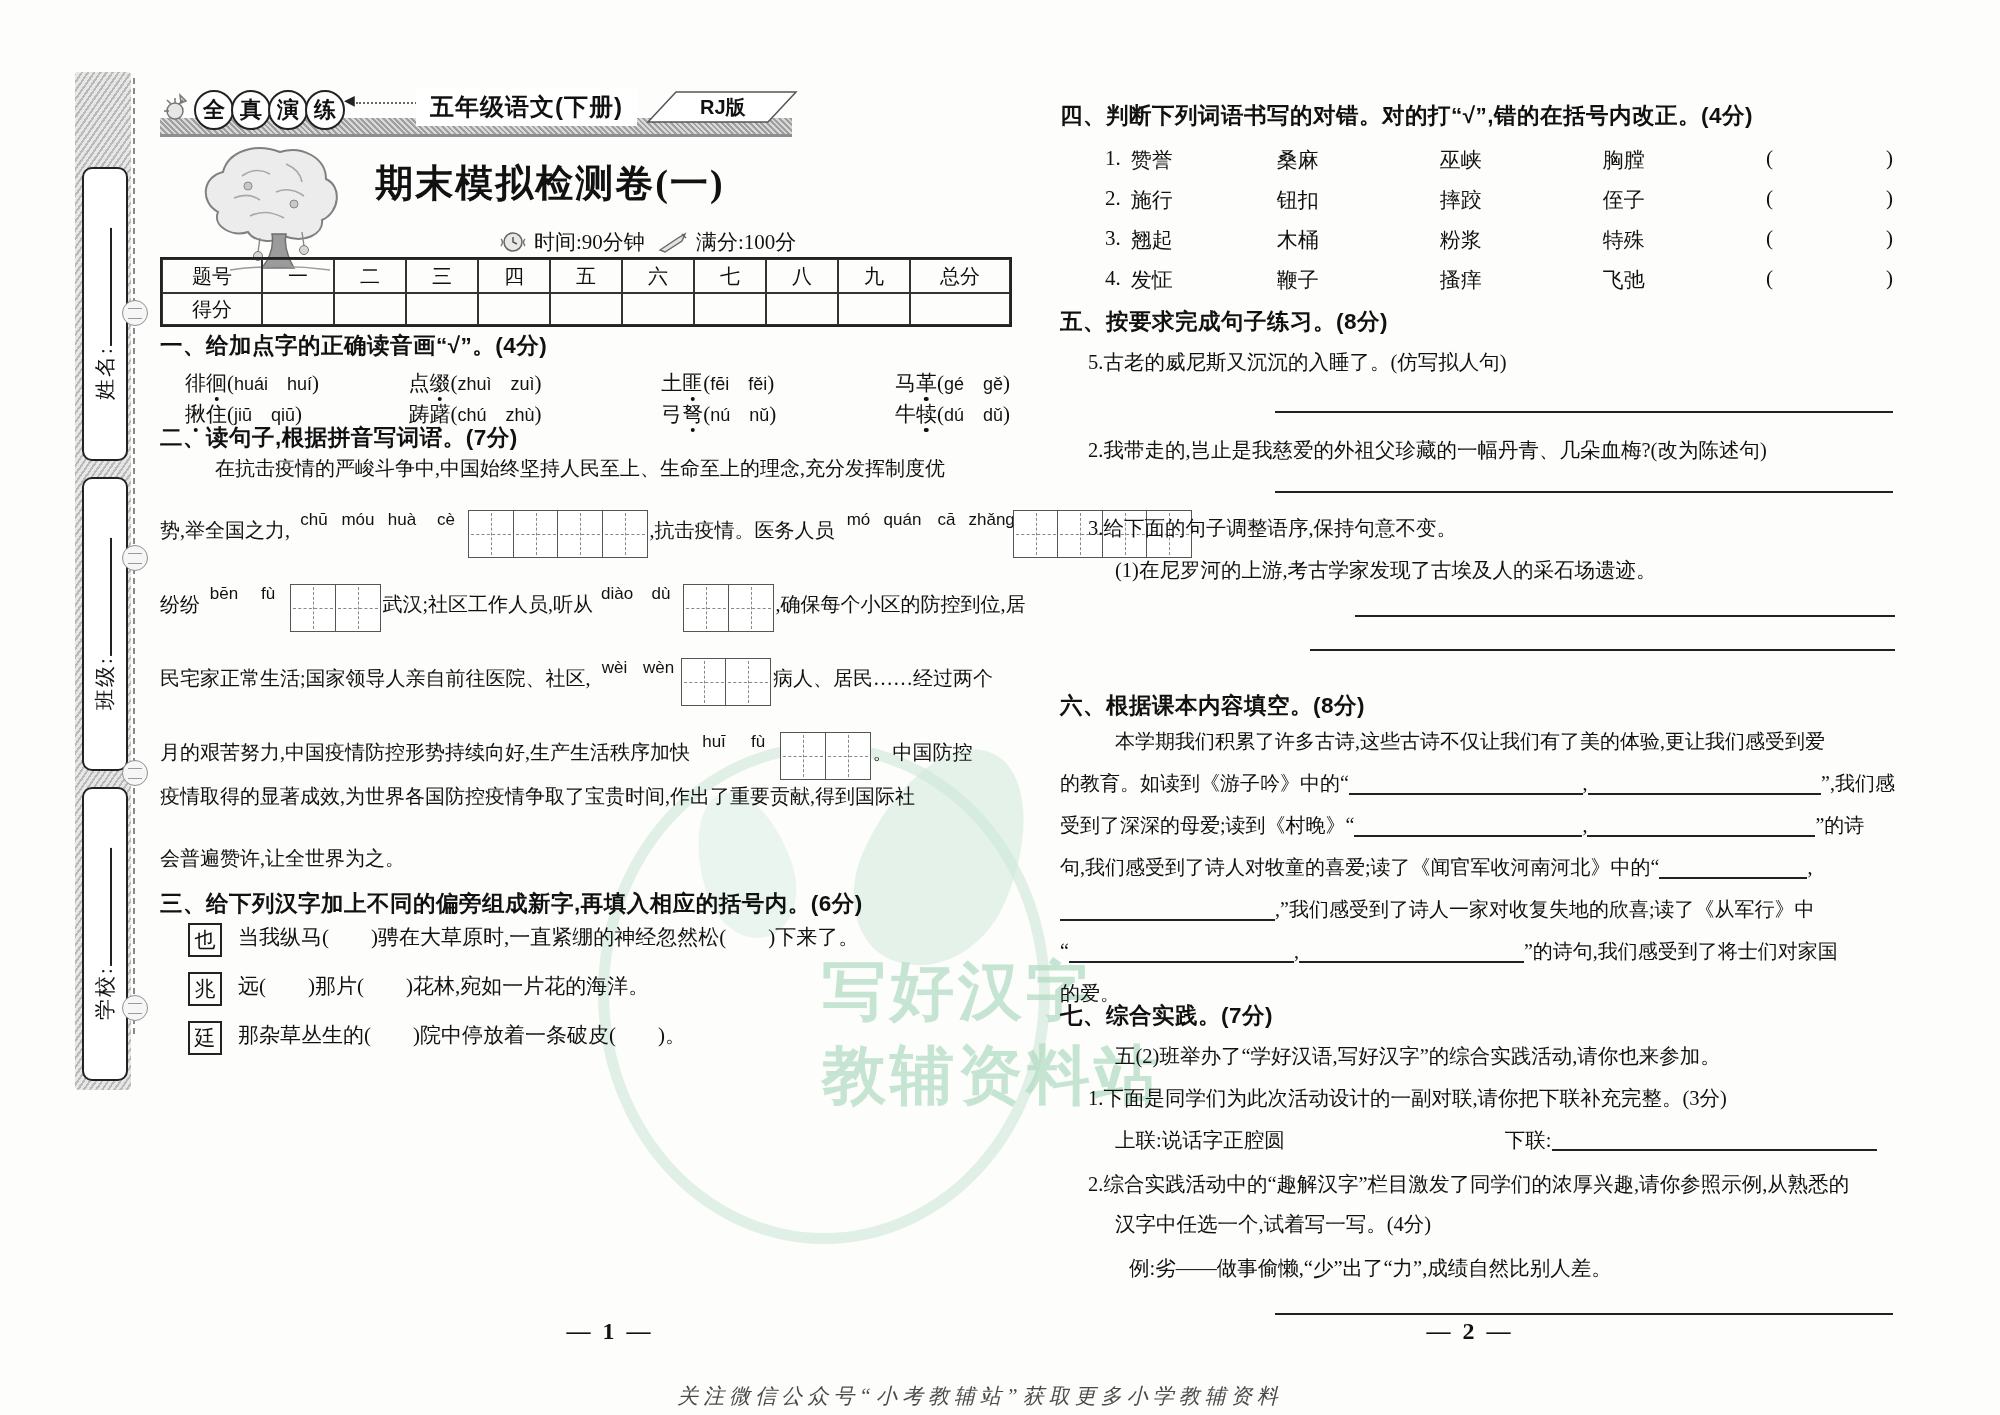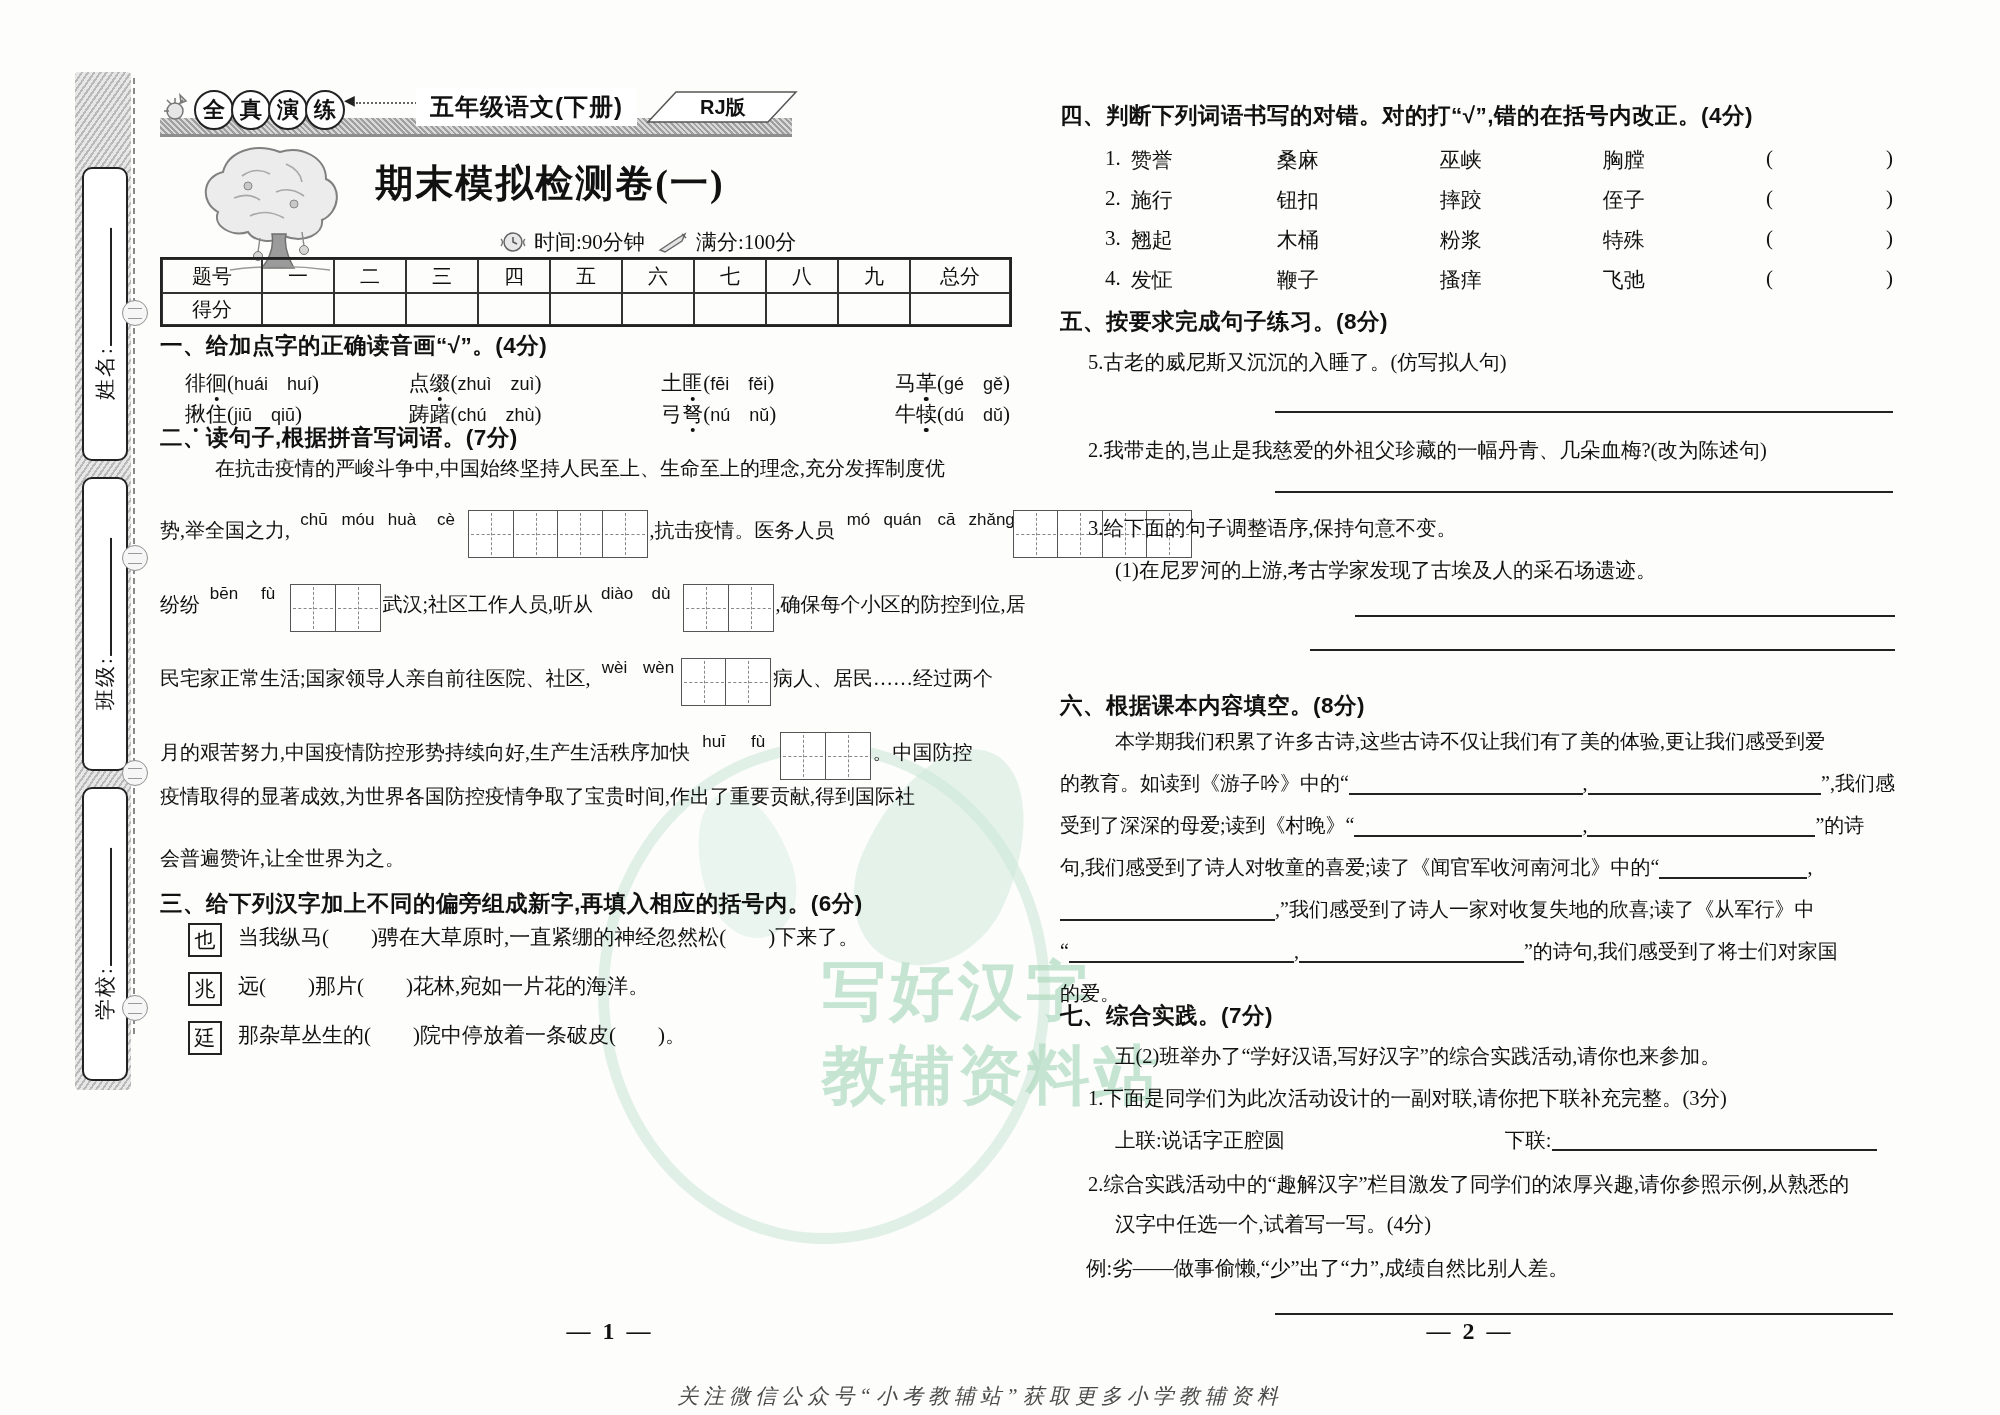--- a/index.html
+++ b/index.html
@@ -461,20 +461,20 @@
   <div class="abs" style="left:0;top:1000px;width:835px">
     <div class="shead">七、综合实践。(7分)</div>
     <div class="bodyline" style="margin:12px 0 0 55px">五(2)班举办了“学好汉语,写好汉字”的综合实践活动,请你也来参加。</div>
     <div class="bodyline" style="margin:16px 0 0 28px">1.下面是同学们为此次活动设计的一副对联,请你把下联补充完整。(3分)</div>
     <div class="bodyline" style="margin:16px 0 0 55px">
       <span>上联:说话字正腔圆</span>
       <span style="margin-left:215px">下联:</span><span class="blank" style="width:325px"></span>
     </div>
     <div class="bodyline" style="margin:18px 0 0 28px">2.综合实践活动中的“趣解汉字”栏目激发了同学们的浓厚兴趣,请你参照示例,从熟悉的</div>
     <div class="bodyline" style="margin:14px 0 0 55px">汉字中任选一个,试着写一写。(4分)</div>
-    <div class="bodyline" style="margin:18px 0 0 26px">例:劣——做事偷懒,“少”出了“力”,成绩自然比别人差。</div>
+    <div class="bodyline" style="margin:18px 0 0 69px">例:劣——做事偷懒,“少”出了“力”,成绩自然比别人差。</div>
     <div class="ul" style="margin:32px 0 0 215px;width:618px"></div>
   </div>
 
   <div class="abs pageno" style="left:310px;top:1318px;width:200px;text-align:center">— 2 —</div>
 </div>
 
 <div id="footer-note" class="abs">关注微信公众号“小考教辅站”获取更多小学教辅资料</div>
 
 </body></html>

